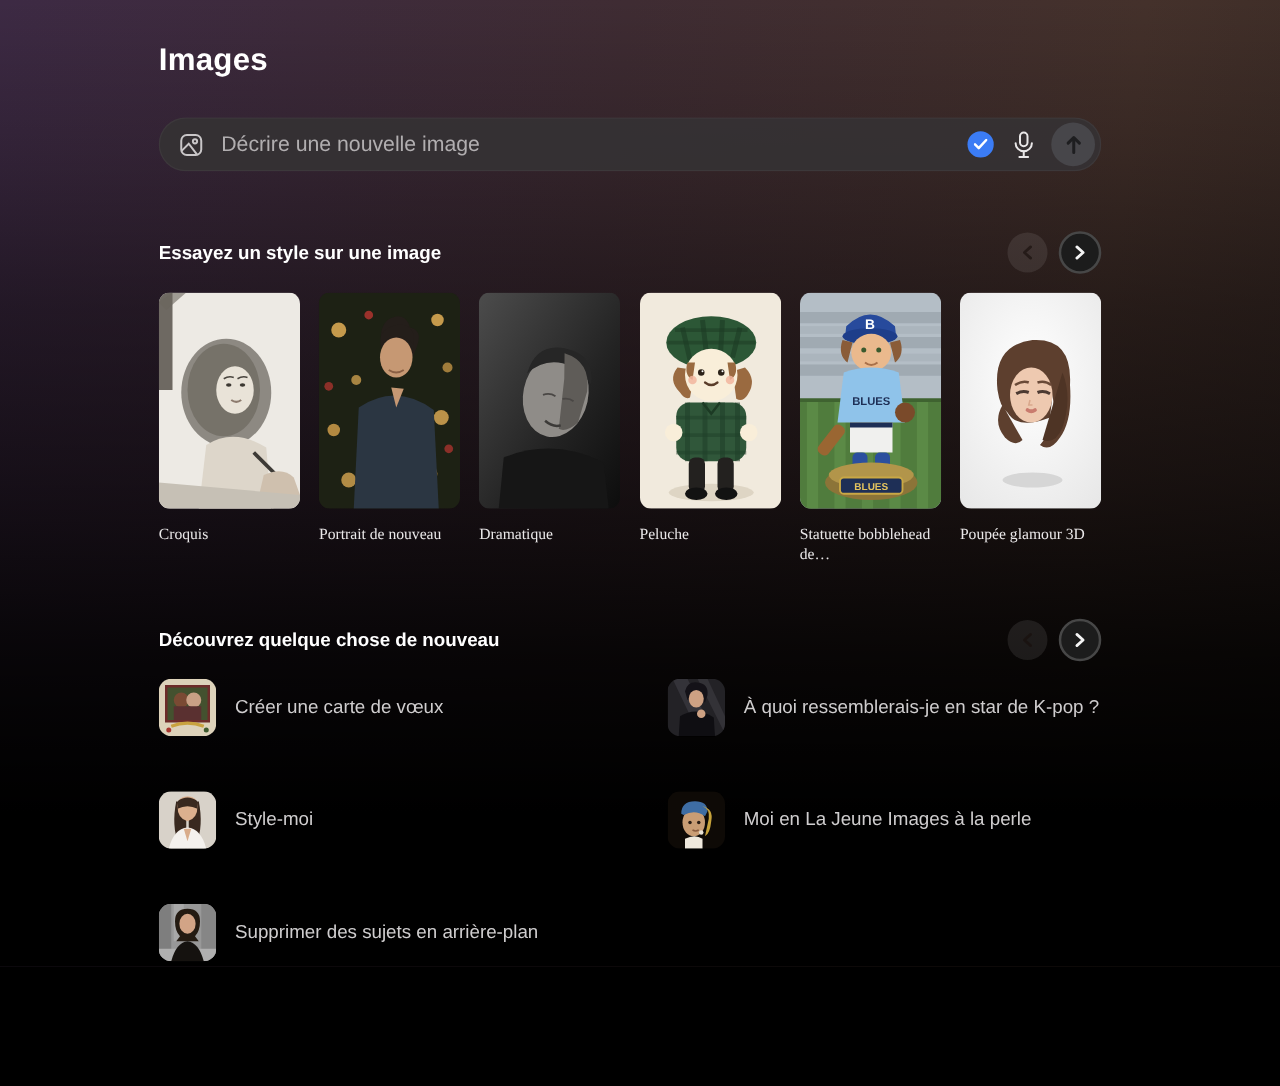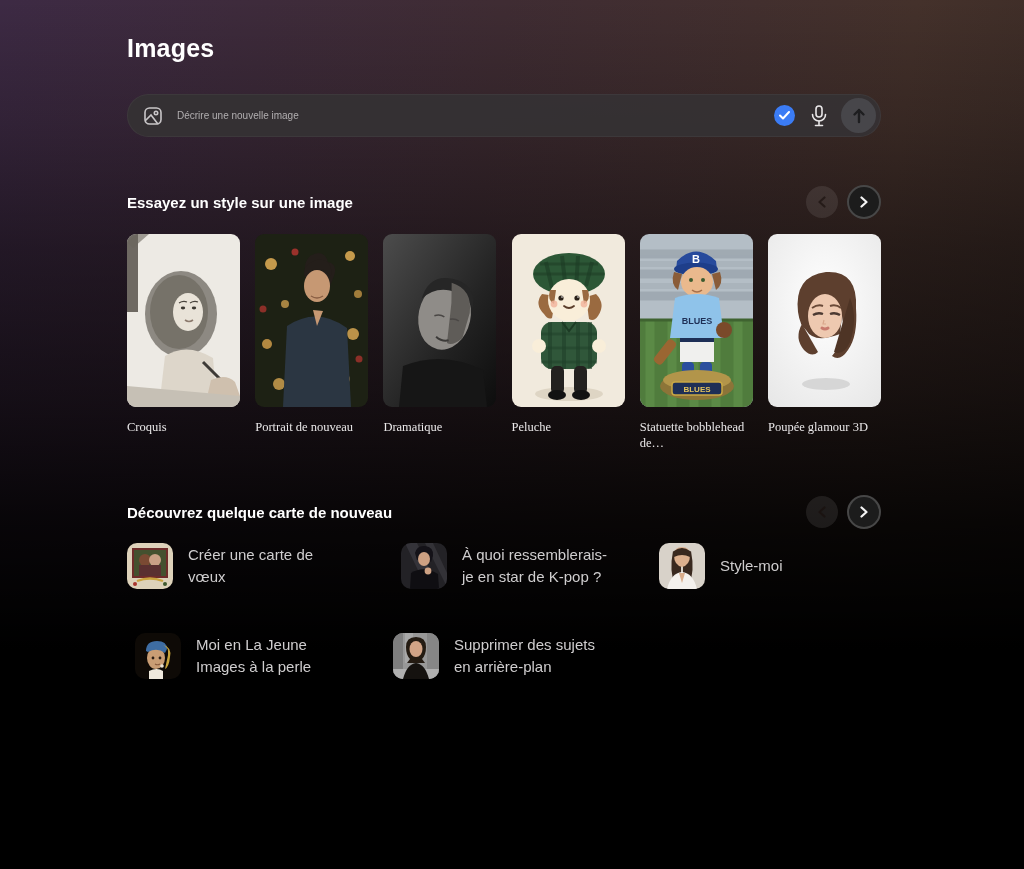--- a/index.html
+++ b/index.html
@@ -18,21 +18,21 @@
   .page-title{margin:33px 0 0;font-size:25px;line-height:30px;font-weight:700;color:#fff;letter-spacing:.2px;}
 
   
   .prompt-bar{
     margin-top:31px;height:43px;border-radius:22px;box-sizing:border-box;
     background:rgba(53,50,52,0.93);border:1px solid rgba(255,255,255,0.04);
     display:flex;align-items:center;padding:0 4px 0 15px;
   }
   .prompt-bar input{
     flex:1;background:transparent;border:0;outline:0;color:#ececec;
-    font-size:10px;margin-left:12px;font-family:inherit;min-width:0;
+    font-size:17px;margin-left:12px;font-family:inherit;min-width:0;
   }
   .prompt-bar input::placeholder{color:#b1aeb0;}
   .icon-btn{background:none;border:0;padding:0;cursor:pointer;display:flex;align-items:center;justify-content:center;}
   .check-badge{width:21px;height:21px;border-radius:50%;background:#3b7cf5;margin-right:15px;}
   .mic-btn{margin-right:13px;}
   .send-btn{width:35px;height:35px;border-radius:50%;background:#47464a;}
 
   
   .section-head{display:flex;align-items:center;justify-content:space-between;height:34px;}
   .section-head.first{margin-top:48px;gap:45px;}
@@ -44,21 +44,21 @@
   .nav-btn.next{width:34px;height:34px;background:#1c1c1c;border:2px solid #474747;box-sizing:border-box;}
 
   
   .cards{margin-top:15px;display:flex;justify-content:space-between;}
   .style-card{width:113px;cursor:pointer;}
   .card-img{width:113px;height:173px;border-radius:9px;overflow:hidden;}
   .card-img svg{display:block;}
   .card-label{margin-top:12px;font-size:12.5px;line-height:16px;color:#eae8e9;text-align:left;font-family:Liberation Serif, serif;}
 
   
-  .discover-grid{margin-top:14px;display:grid;grid-template-columns:1fr 1fr 1fr;column-gap:17px;row-gap:19px;gap:44px;}
+  .discover-grid{margin-top:14px;display:grid;grid-template-columns:1fr 1fr;column-gap:17px;row-gap:19px;gap:44px;}
   .discover-item{display:flex;align-items:center;gap:15px;cursor:pointer;}
   .discover-item:nth-child(even){padding-left:8px;}
   .thumb{width:46px;height:46px;border-radius:10px;overflow:hidden;flex:none;}
   .thumb svg{display:block;}
   .discover-label{font-size:15px;line-height:22px;color:#cfcdce;}
 </style>
 </head>
 <body>
 
 <div class="stage">
@@ -276,21 +276,21 @@
             <path d="M54 94 q3 2 6 0" stroke="#c97b6e" stroke-width="3" fill="none" stroke-linecap="round"></path>
             <path d="M56 86 l-1 4 l3 0" stroke="#d9a88c" stroke-width="1.2" fill="none"></path>
           </svg>
         </div>
         <div class="card-label">Poupée glamour 3D</div>
       </div>
 
     </div>
 
     <div class="section-head second">
-      <h2 class="section-title">Découvrez quelque carte de nouveau</h2>
+      <h2 class="section-title">Découvrez quelque chose de nouveau</h2>
       <div class="nav">
         <button class="nav-btn prev">
           <svg width="10" height="12" viewBox="0 0 10 12" fill="none" stroke="rgba(25,16,13,0.65)" stroke-width="2.2" stroke-linecap="round" stroke-linejoin="round">
               <path d="M7.5 1.5 L2.5 6 L7.5 10.5"></path>
             </svg>
         </button>
         <button class="nav-btn next">
           <svg width="10" height="12" viewBox="0 0 10 12" fill="none" stroke="#f4f4f4" stroke-width="2.2" stroke-linecap="round" stroke-linejoin="round">
               <path d="M2.5 1.5 L7.5 6 L2.5 10.5"></path>
             </svg>

